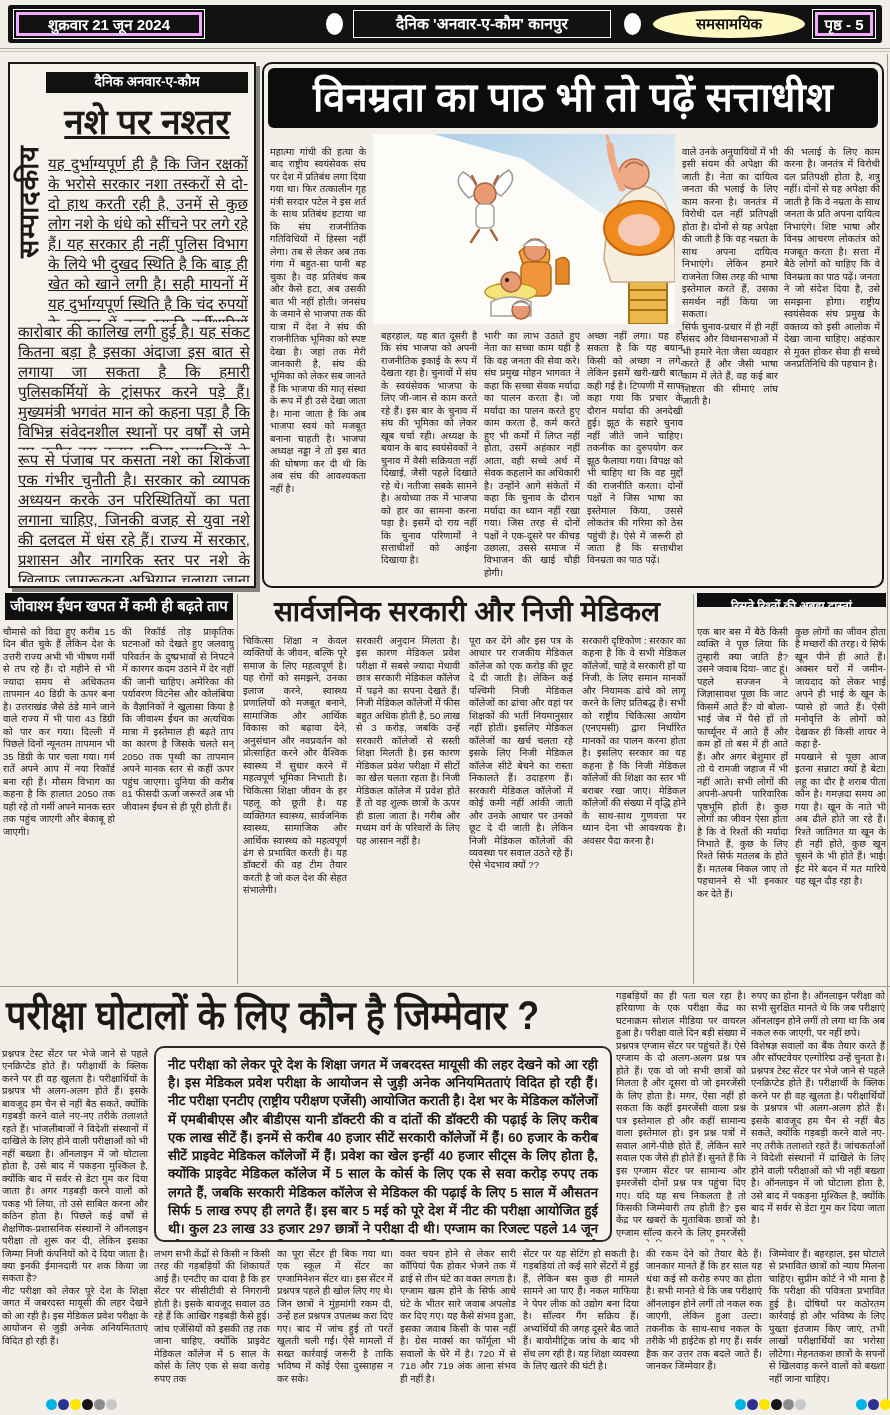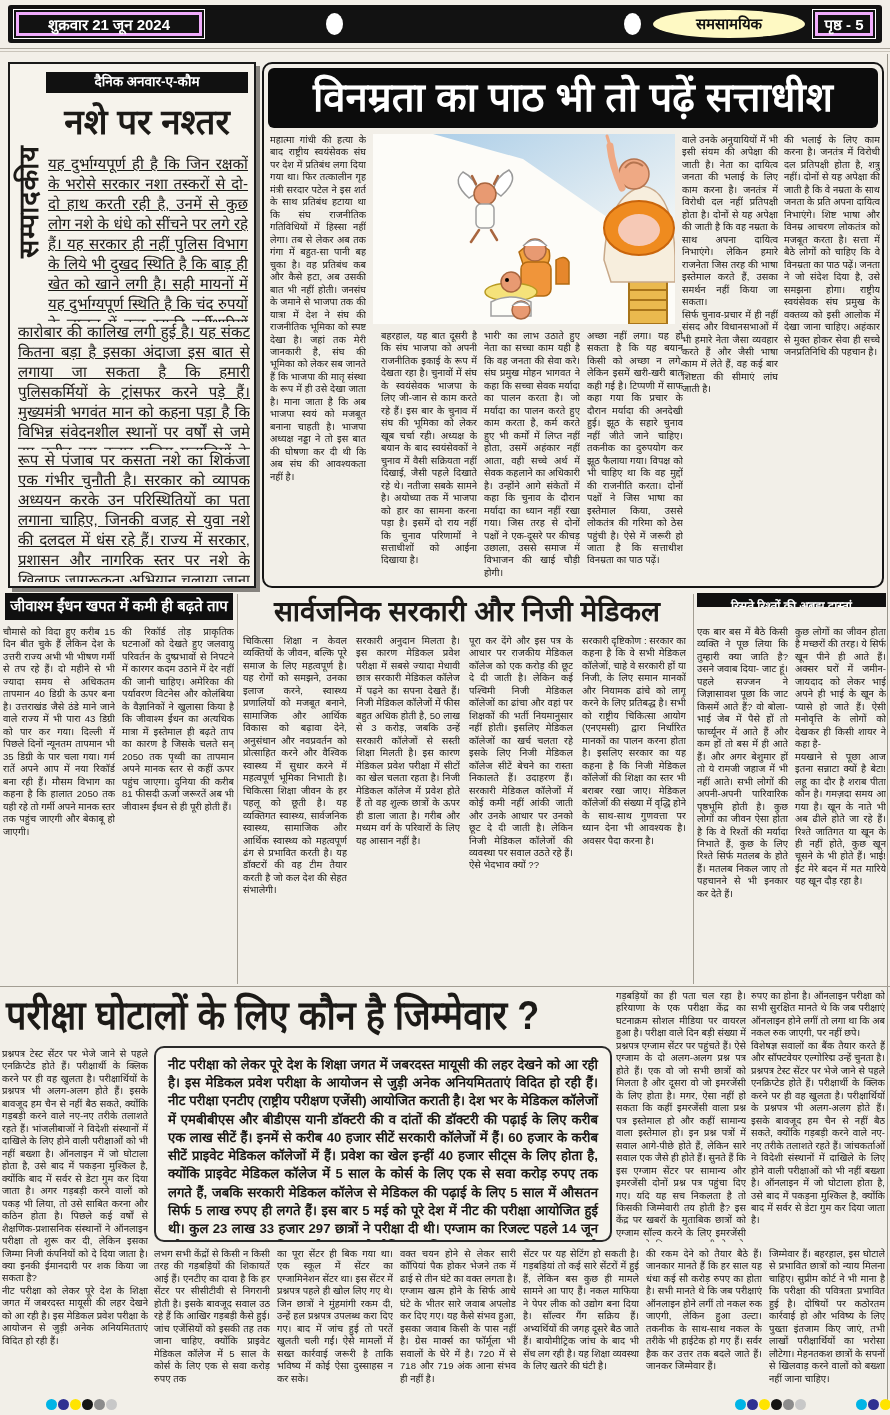--- a/index.html
+++ b/index.html
@@ -28,33 +28,33 @@
 
   
   .ed-box { left:8px; top:62px; width:248px; height:526px; background:#f6f3ec;
      border:2px solid #1a1a1a; box-shadow:4px 4px 0 rgba(45,42,38,.55); }
   .ed-vert { position:absolute; left:0px; top:12px; width:34px; height:252px;
      writing-mode:vertical-rl; transform:rotate(180deg);
      font-size:27px; font-weight:bold; text-align:center; letter-spacing:1px; }
   .ed-kicker { position:absolute; left:36px; top:8px; width:202px; height:21px; background:#111;
      color:#fff; font-size:13.5px; font-weight:bold; text-align:center; line-height:20px; }
   .ed-headline { position:absolute; left:36px; top:31px; width:202px; height:54px;
-     font-size:35px; font-weight:bold; text-align:center; line-height:54px; white-space:nowrap; }
+     font-size:35px; font-weight:bold; text-align:center; line-height:54px; white-space:nowrap;text-decoration:underline; }
   .ed-body { position:absolute; font-size:15px; line-height:1.33; text-align:justify; overflow:hidden; white-space:pre-line;text-decoration:underline; }
   .ed-b1 { left:38px; top:90px; width:200px; height:168px; }
   .ed-b2 { left:8px;  top:258px; width:232px; height:128px; }
   .ed-b3 { left:8px;  top:386px; width:232px; height:132px; }
 
   
   .lead-box { left:262px; top:62px; width:622px; height:526px; border:2px solid #151515; border-radius:10px; }
   .lead-banner { position:absolute; left:4px; top:4px; width:610px; height:60px; background:#0c0c0c; border-radius:6px;
      color:#fff; font-size:40px; font-weight:bold; text-align:center; line-height:58px; overflow:hidden; }
   .lead-text { position:absolute; left:6px; top:70px; width:610px; height:450px; }
   .ncol { position:absolute; overflow:hidden; font-size:9.6px; line-height:1.3; text-align:justify; white-space:pre-line; }
-  .lead-c { width:96px; top:0; height:450px; }
+  .lead-c { width:96px; top:12px; height:450px; }
   .lead-c.under { top:196px; height:254px;margin-left:8px; }
   .cartoon { position:absolute; left:103px; top:0; width:302px; height:190px; background:#fdfcf8; }
 
   
   .blk-head { position:absolute; background:#101010; color:#fff; font-weight:bold; text-align:center; overflow:hidden; }
   .fossil-head { left:5px; top:593px; width:228px; height:27px; font-size:15px; line-height:26px; }
   .rel-head { left:697px; top:593px; width:189px; height:14px; font-size:12px; line-height:26px; }
   .med-head { left:243px; top:595px; width:448px; height:34px; font-size:28px; font-weight:bold; text-align:center;
      line-height:34px; white-space:nowrap; overflow:hidden; }
   .vrule { position:absolute; width:1px; background:#a39e93; top:594px; height:390px; }
@@ -72,20 +72,21 @@
   .dot { width:11px; height:11px; border-radius:50%; margin-right:1px; }
 </style>
 </head>
 <body>
 
 <div class="abs masthead">
   <div class="mh-box date-box">
     <div class="mh-inner">शुक्रवार 21 जून 2024</div>
   </div>
   <div class="sep-dot" style="left:318px;top:8px;"></div>
+  <div class="mh-box name-box">दैनिक  'अनवार-ए-कौम'  कानपुर</div>
   <div class="sep-dot" style="left:616px;top:8px;"></div>
   <div class="badge-ellipse">समसामयिक</div>
   <div class="mh-box page-box">
     <div class="mh-inner">पृष्ठ - 5</div>
   </div>
 </div>
 <div class="abs mh-rule"></div>
 <div class="abs edge-rule"></div>
 
 <div class="abs ed-box">

